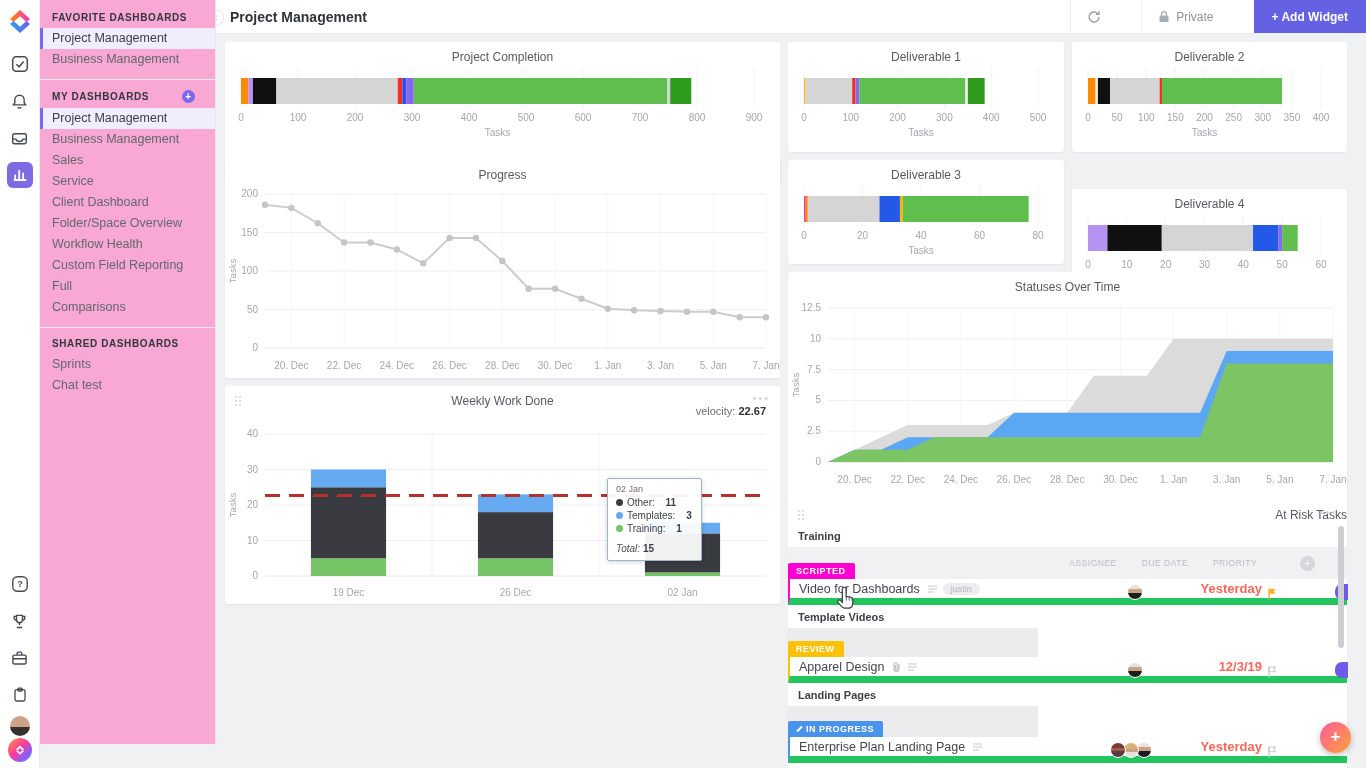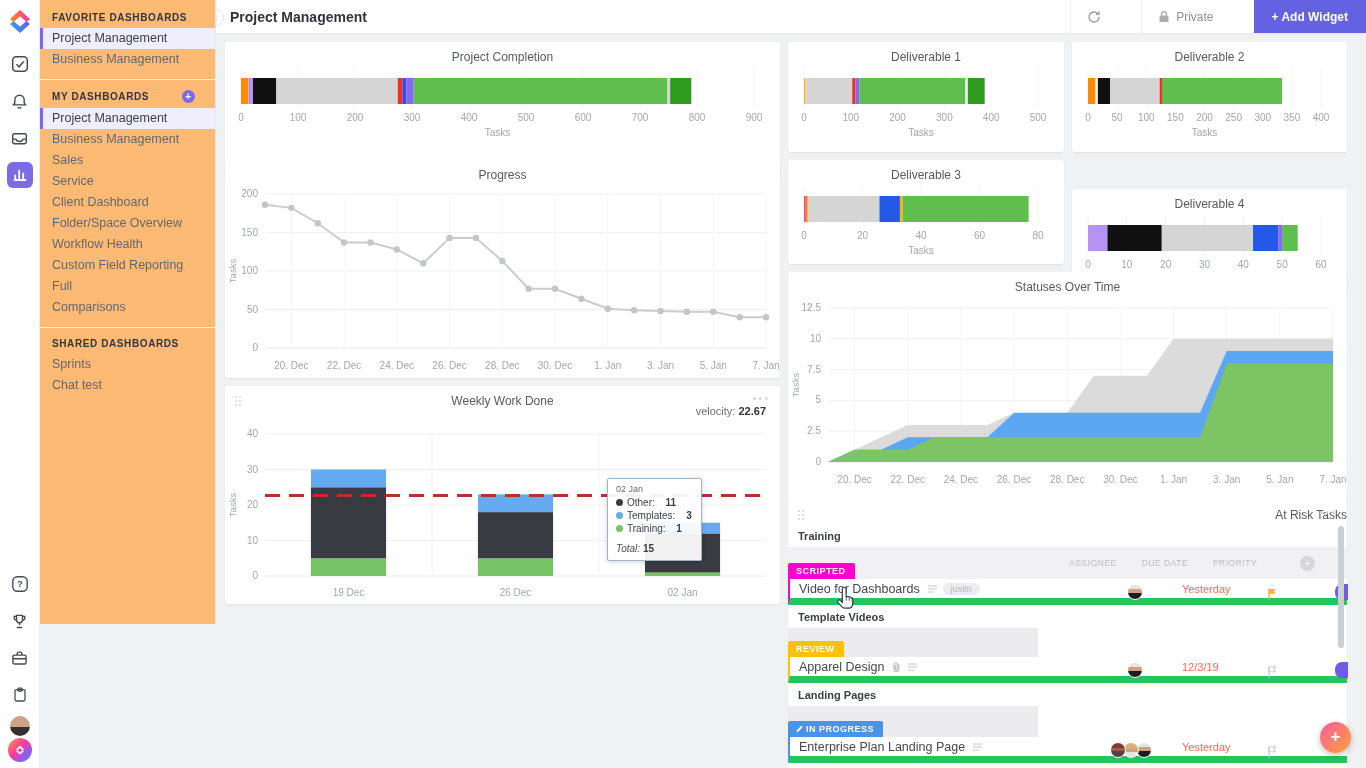--- a/index.html
+++ b/index.html
@@ -9,21 +9,21 @@
   
   .rail { position:absolute; left:0; top:0; width:40px; height:768px; background:#fff; border-right:1px solid #ececee; display:flex; flex-direction:column; align-items:center; z-index:20; }
   .rail .logo { margin-top:6px; }
   .rail .ric { margin-top:11px; width:26px; height:26px; display:flex; align-items:center; justify-content:center; border-radius:6px; cursor:pointer; }
   .rail .ric.active { background:#7d6be4; }
   .rail .spacer { flex:1; }
   .rail-avatar { width:20px; height:20px; border-radius:50%; background:linear-gradient(#cda287 55%, #33302d 55%); margin-top:8px; }
   .rail-logo-bottom { width:24px; height:24px; border-radius:50%; margin:2px 0 6px 0; background:linear-gradient(135deg,#ff9a3c 0%,#fd3a9c 45%,#8a5cf6 75%,#49a8f9 100%); display:flex; align-items:center; justify-content:center; }
 
   
-  .sidebar { position:absolute; left:40px; top:0; width:176px; height:624px; background:#fdba74; border-right:1px solid #e8e8ea; padding-top:6px; z-index:10; }
+  .sidebar { position:absolute; left:40px; top:0; width:176px; height:744px; background:#f9a8d4; border-right:1px solid #e8e8ea; padding-top:6px; z-index:10; }
   .sec-head { font-size:10px; font-weight:bold; letter-spacing:.6px; color:#33363d; padding:6px 12px 5px 12px; display:flex; align-items:center; }
   .sec-head .plus-purple { margin-left:auto; margin-right:8px; width:13px; height:13px; border-radius:50%; background:#7b68ee; color:#fff; font-size:10px; line-height:13px; text-align:center; cursor:pointer; }
   .snav li { list-style:none; font-size:12.5px; color:#62676f; height:21px; line-height:21px; padding-left:12px; cursor:pointer; white-space:nowrap; overflow:hidden; }
   .snav li.active { background:#f0edfc; border-left:3px solid #7b68ee; padding-left:9px; color:#3a3e45; }
   .sdivider { border-top:1px solid #ededef; margin:9px 0 4px 0; }
 
   
   .header { position:absolute; left:216px; top:0; width:1150px; height:34px; background:#fff; border-bottom:1px solid #eaeaec; display:flex; align-items:center; z-index:9; }
   .collapse-btn { position:absolute; left:-9px; top:9px; width:17px; height:17px; border-radius:50%; background:#fff; border:1px solid #e2e2e5; color:#9aa0a8; font-size:11px; line-height:15px; text-align:center; cursor:pointer; z-index:12; }
   .page-title { font-size:14px; font-weight:bold; color:#2f333a; margin-left:14px; }
@@ -70,21 +70,21 @@
   .badge .mini-tool { display:inline-block; width:7px; height:2px; background:#fff; transform:rotate(-45deg); margin-right:3px; vertical-align:2px; }
   .colh { position:absolute; top:11px; width:70px; text-align:center; font-size:8.5px; letter-spacing:.5px; color:#b9bdc3; }
   .addcol { position:absolute; left:512px; top:9px; width:15px; height:15px; border-radius:50%; background:#d4d6da; color:#fff; text-align:center; line-height:14px; font-size:11px; cursor:pointer; }
   .task-row { height:26px; background:#fff; border-left:2px solid transparent; border-bottom:7px solid #22c55e; position:relative; display:flex; align-items:center; padding-left:9px; cursor:pointer; }
   .t-title { font-size:12.5px; color:#42474f; margin-right:7px; white-space:nowrap; }
   .tag { background:#ededee; color:#b3b6bb; font-size:9px; padding:1px 8px; border-radius:8px; margin-left:5px; }
   .avatar { position:absolute; width:16px; height:16px; border-radius:50%; border:1px solid #fff; top:5px; }
   .av-dark { background:linear-gradient(#e8e3de 30%, #caa183 30% 55%, #1d1d20 55%); }
   .av-red  { background:linear-gradient(#7e3b33 35%, #a2574a 35% 60%, #5d3a45 60%); }
   .av-blonde { background:linear-gradient(#d8b174 40%, #caa183 40% 62%, #e7e2db 62%); }
-  .due { position:absolute; left:392px; width:80px; text-align:left; font-size:11px; color:#f7685b; }
+  .due { position:absolute; left:392px; width:80px; text-align:right; font-size:13px; color:#f7685b;font-weight:bold; }
   .flag { position:absolute; left:477px; top:7px; }
   .task-open { position:absolute; right:-1px; top:5px; width:13px; height:16px; border-radius:7px 0 0 7px; background:#6f5be8; }
   .art-scrollbar { position:absolute; right:3px; top:26px; width:6px; height:122px; border-radius:3px; background:#cdced2; z-index:6; }
 
   
   .fab { position:absolute; left:1320px; top:722px; width:31px; height:31px; border-radius:50%; background:linear-gradient(135deg,#fc5c9c,#fca13a); color:#fff; font-size:17px; font-weight:bold; text-align:center; line-height:30px; box-shadow:0 2px 6px rgba(0,0,0,.25); cursor:pointer; z-index:40; }
   .cursor { position:absolute; left:836px; top:586px; z-index:50; pointer-events:none; }
 </style>
 </head>
 <body>

